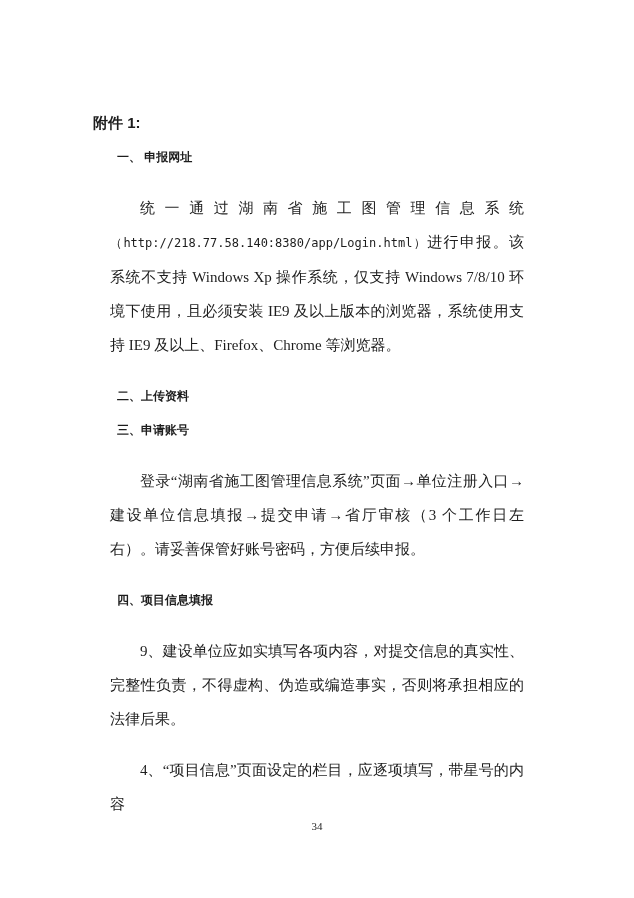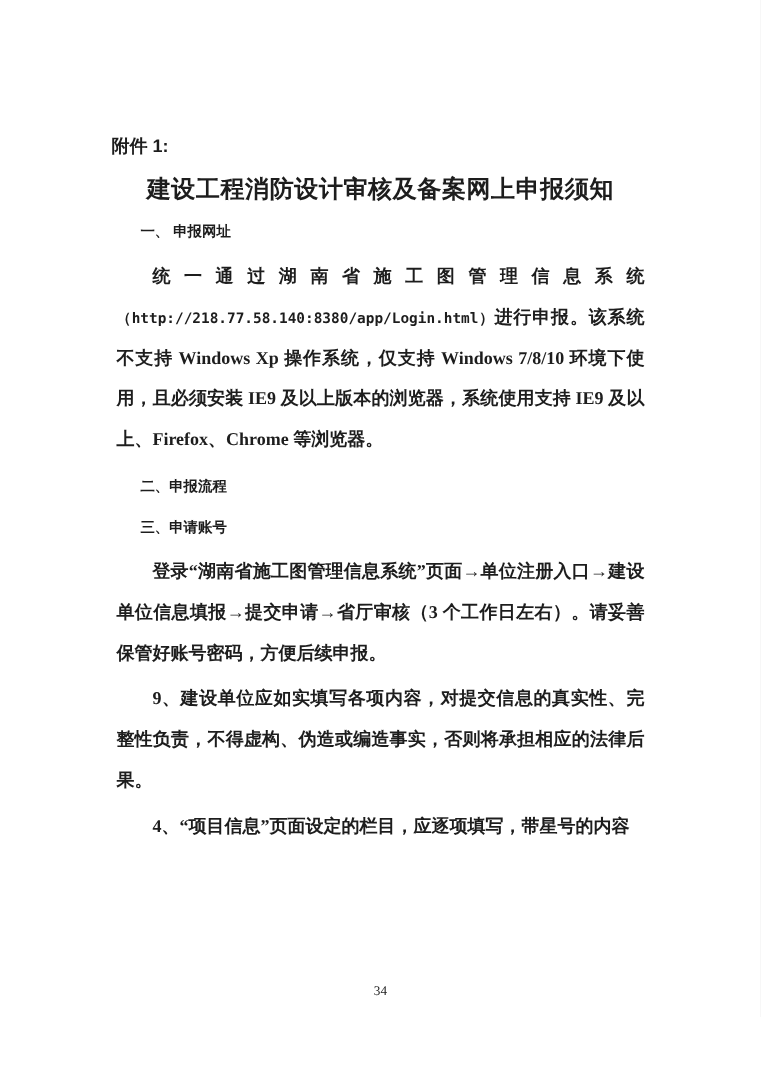--- a/index.html
+++ b/index.html
@@ -40,22 +40,21 @@
     font-size: 12px;
     line-height: 34px;
     text-indent: 2em;
   }
   .para {
     font-family: "Liberation Serif", serif;
     font-size: 15px;
     line-height: 34px;
     text-align: justify;
     text-indent: 2em;
-    margin: 4px;
-    font-weight: bold;
+    margin: 17px;
   }
   .url-text {
     font-family: "DejaVu Sans Mono", monospace;
     font-size: 12px;
     white-space: nowrap;
   }
   .page-number {
     position: absolute;
     top: 820px;
     left: 0;
@@ -68,33 +67,33 @@
   }
 </style>
 </head>
 <body>
 
 <div class="page">
   <div class="content">
 
     <div class="attachment-label">附件 1:</div>
 
-    <div class="doc-title">建设工程消防设计审核及备案网上申报须知</div>
 
     <div class="sec-heading">一、 申报网址</div>
 
     <p class="para"><span>统一通过湖南省施工图管理信息系统</span><span class="url-text">（http://218.77.58.140:8380/app/Login.html）</span><span>进行申报。该系统不支持 Windows Xp 操作系统，仅支持 Windows 7/8/10 环境下使用，且必须安装 IE9 及以上版本的浏览器，系统使用支持 IE9 及以上、Firefox、Chrome 等浏览器。</span></p>
 
-    <div class="sec-heading">二、申报流程</div>
+    <div class="sec-heading">二、上传资料</div>
 
 
     <div class="sec-heading">三、申请账号</div>
 
     <p class="para">登录“湖南省施工图管理信息系统”页面→单位注册入口→建设单位信息填报→提交申请→省厅审核（3 个工作日左右）。请妥善保管好账号密码，方便后续申报。</p>
 
+    <div class="sec-heading">四、项目信息填报</div>
 
     <p class="para">9、建设单位应如实填写各项内容，对提交信息的真实性、完整性负责，不得虚构、伪造或编造事实，否则将承担相应的法律后果。</p>
 
     <p class="para">4、“项目信息”页面设定的栏目，应逐项填写，带星号的内容</p>
 
   </div>
 
   <div class="page-number">34</div>
 </div>
 

